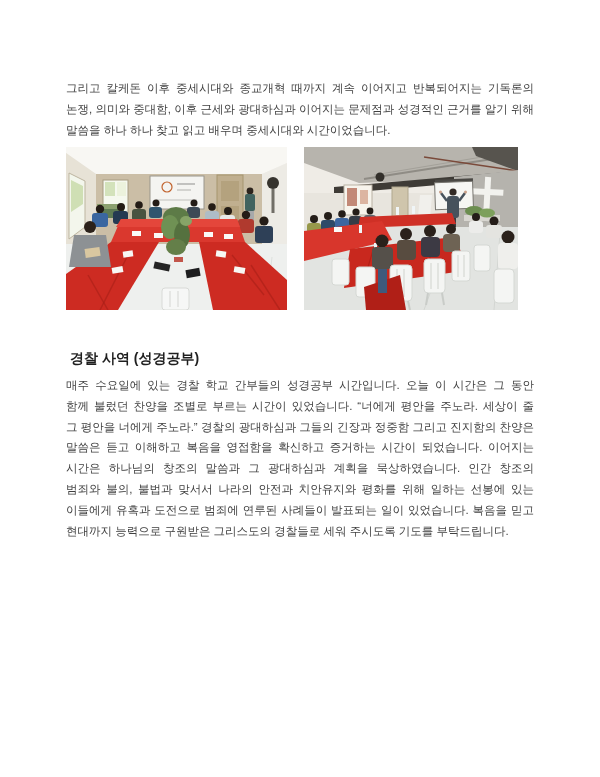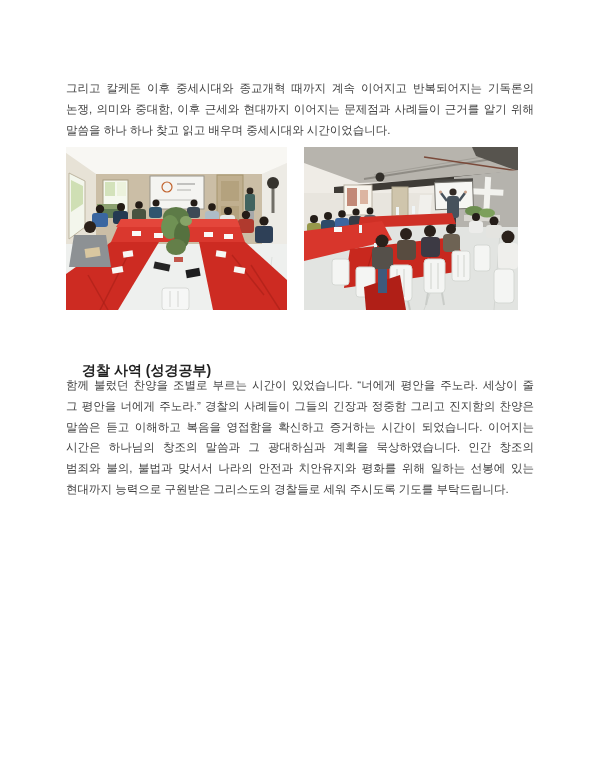--- a/index.html
+++ b/index.html
@@ -34,36 +34,36 @@
     display: flex;
     gap: 17px;
   }
   .photo { margin: 0; height: 163px; overflow: hidden; background: #eee; }
   .photo.left  { width: 221px; }
   .photo.right { width: 214px; }
   .photo svg { display: block; width: 100%; height: 100%; }
   .heading {
     position: absolute;
     left: 66px; top: 344px;
-    margin: 16px;
+    margin: 4px;
     font-size: 14px;
     line-height: 20px;
     font-weight: bold;
     color: #1f1f1f;
     word-break: keep-all;
   }
 </style>
 </head>
 <body>
 
 <div class="page">
 
   <div class="para p1">
       <div class="line">그리고 칼케돈 이후 중세시대와 종교개혁 때까지 계속 이어지고 반복되어지는 기독론의</div>
-      <div class="line">논쟁, 의미와 중대함, 이후 근세와 현대까지 이어지는 문제점과 사례들이 근거를 알기 위해</div>
+      <div class="line">논쟁, 의미와 중대함, 이후 근세와 광대하심과 이어지는 문제점과 성경적인 근거를 알기 위해</div>
       <div class="line last">말씀을 하나 하나 찾고 읽고 배우며 중세시대와 시간이었습니다.</div>
     </div>
 
   <div class="photos">
 
     <figure class="photo left">
       <svg viewBox="0 0 221 163" preserveAspectRatio="none">
         <rect width="221" height="163" fill="#f1f0ec"></rect>
 
         <polygon points="0,0 221,0 221,16 196,27 30,27 0,6" fill="#f8f7f3"></polygon>
@@ -275,21 +275,23 @@
         <polygon points="60,140 96,128 102,163 62,163" fill="#b01f17"></polygon>
 
         <rect x="74" y="122" width="9" height="24" fill="#3f5a7c"></rect>
       </svg>
     </figure>
   </div>
 
   <h2 class="heading">경찰 사역 (성경공부)</h2>
 
   <div class="para p2">
+      <div class="line">매주 수요일에 있는 경찰 학교 간부들의 성경공부 시간입니다. 오늘 이 시간은 그 동안</div>
       <div class="line">함께 불렀던 찬양을 조별로 부르는 시간이 있었습니다. “너에게 평안을 주노라. 세상이 줄</div>
-      <div class="line">그 평안을 너에게 주노라.” 경찰의 사례들이 그들의 긴장과 정중함 그리고 진지함의 찬양은</div>
+      <div class="line">그 평안을 너에게 주노라.” 경찰의 광대하심과 그들의 긴장과 정중함 그리고 진지함의 찬양은</div>
       <div class="line">말씀은 듣고 이해하고 복음을 영접함을 확신하고 증거하는 시간이 되었습니다. 이어지는</div>
       <div class="line">시간은 하나님의 창조의 말씀과 그 광대하심과 계획을 묵상하였습니다. 인간 창조의</div>
       <div class="line">범죄와 불의, 불법과 맞서서 나라의 안전과 치안유지와 평화를 위해 일하는 선봉에 있는</div>
+      <div class="line">이들에게 유혹과 도전으로 범죄에 연루된 사례들이 발표되는 일이 있었습니다. 복음을 믿고</div>
       <div class="line last">현대까지 능력으로 구원받은 그리스도의 경찰들로 세워 주시도록 기도를 부탁드립니다.</div>
     </div>
 
 </div>
 
 </body></html>

